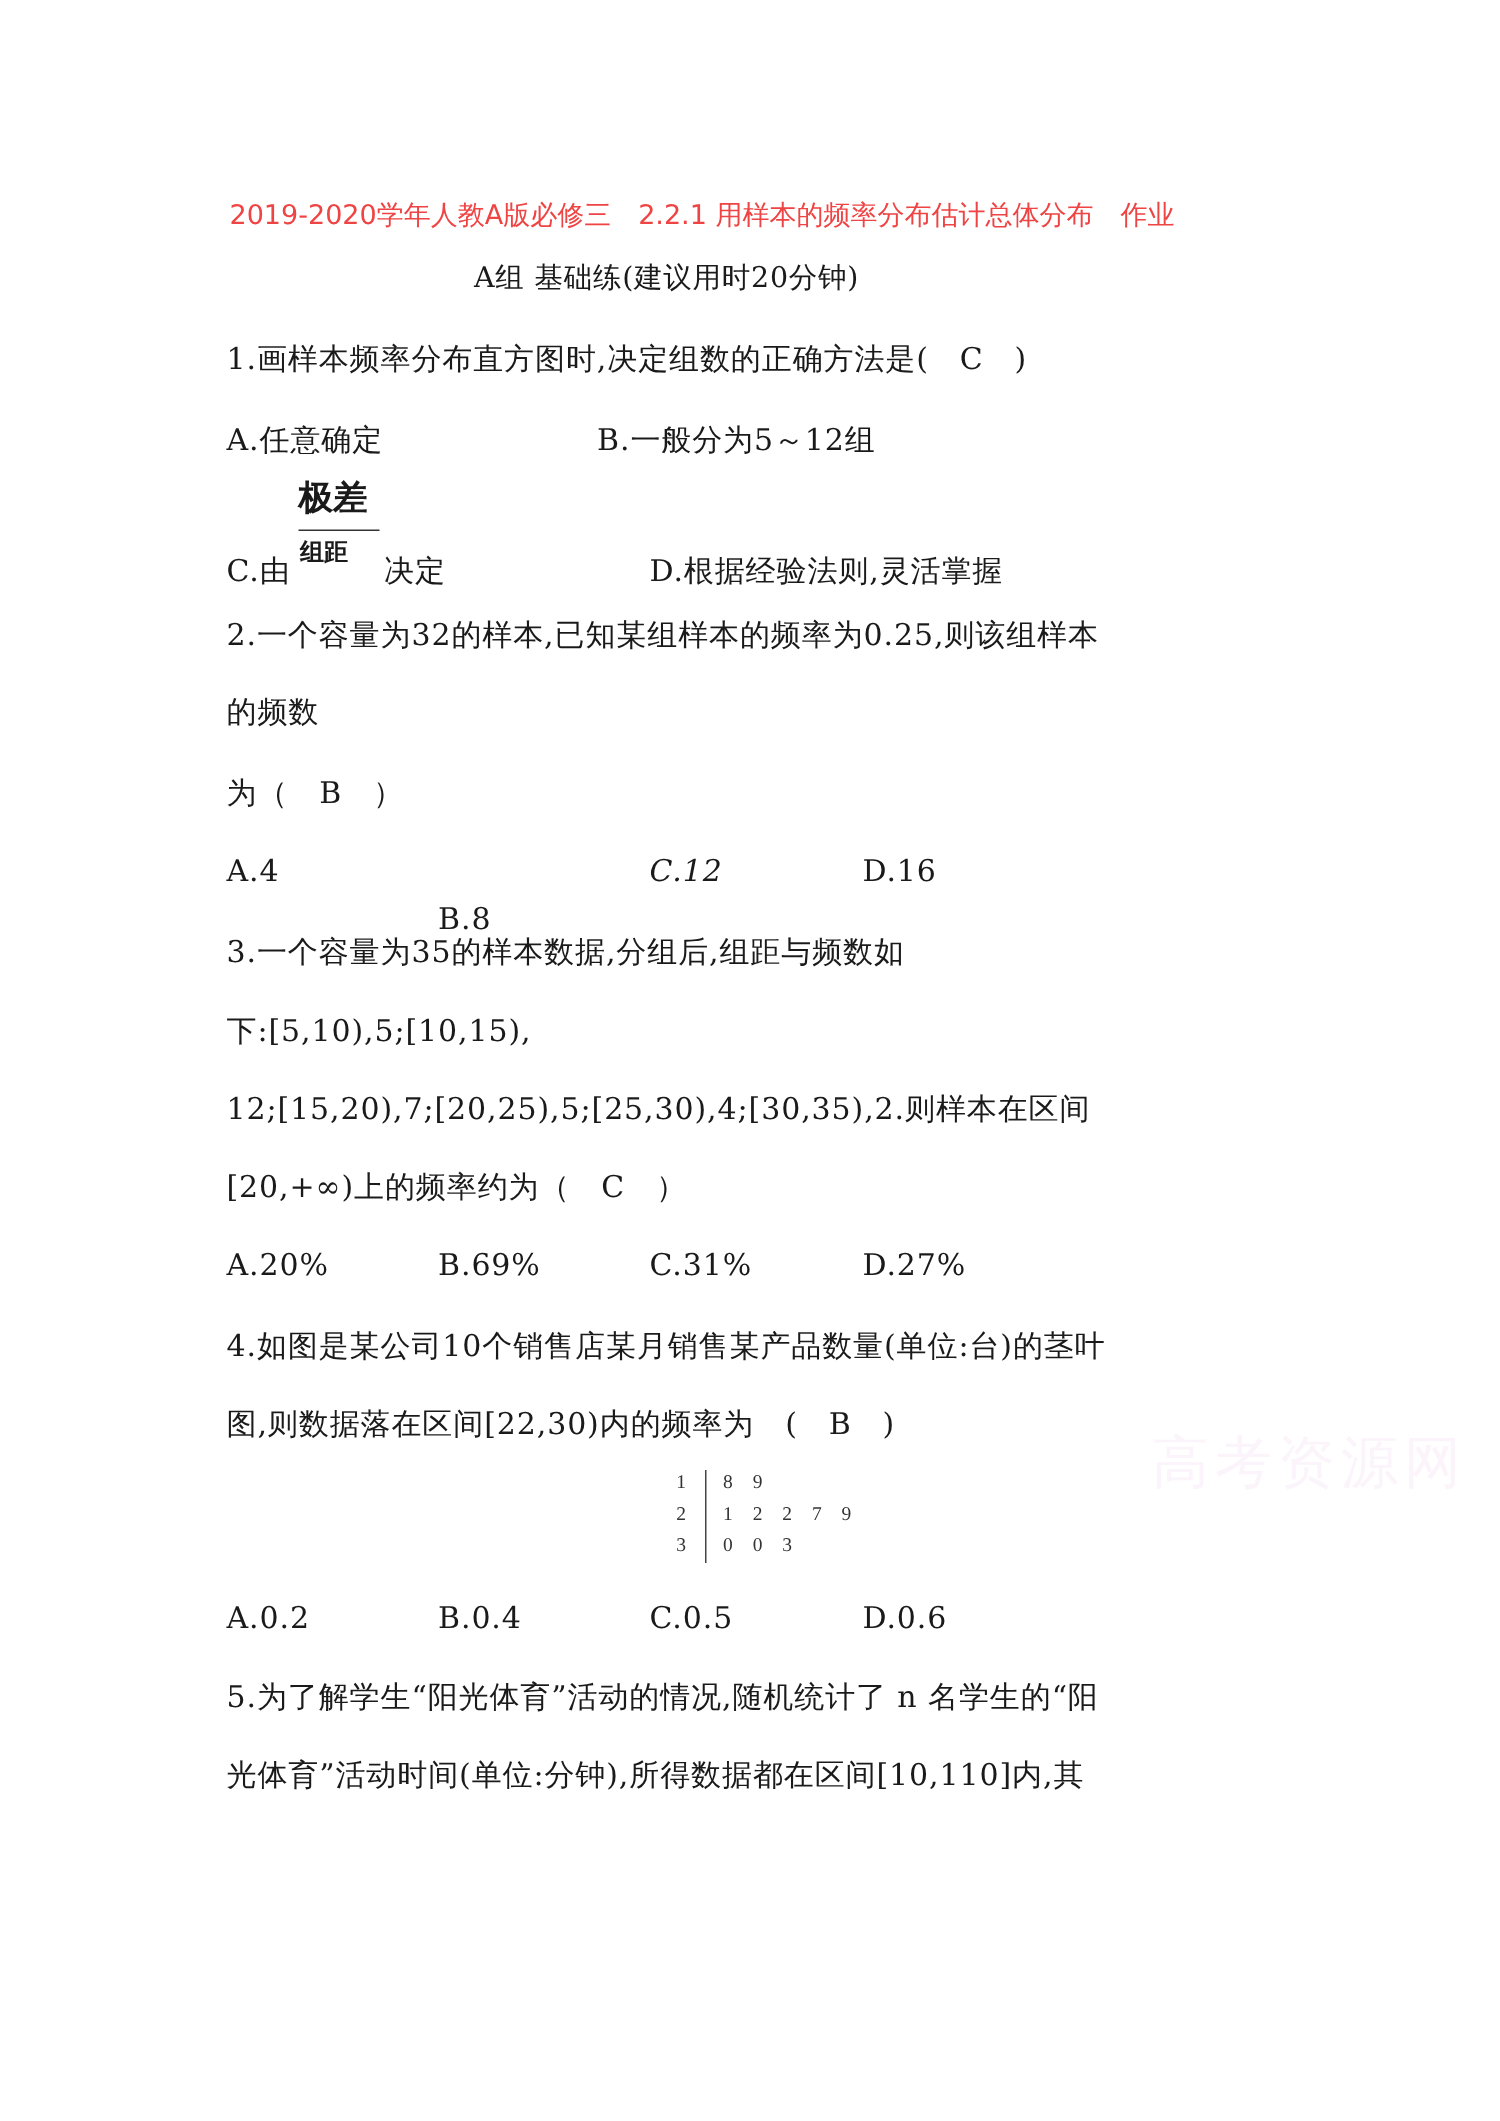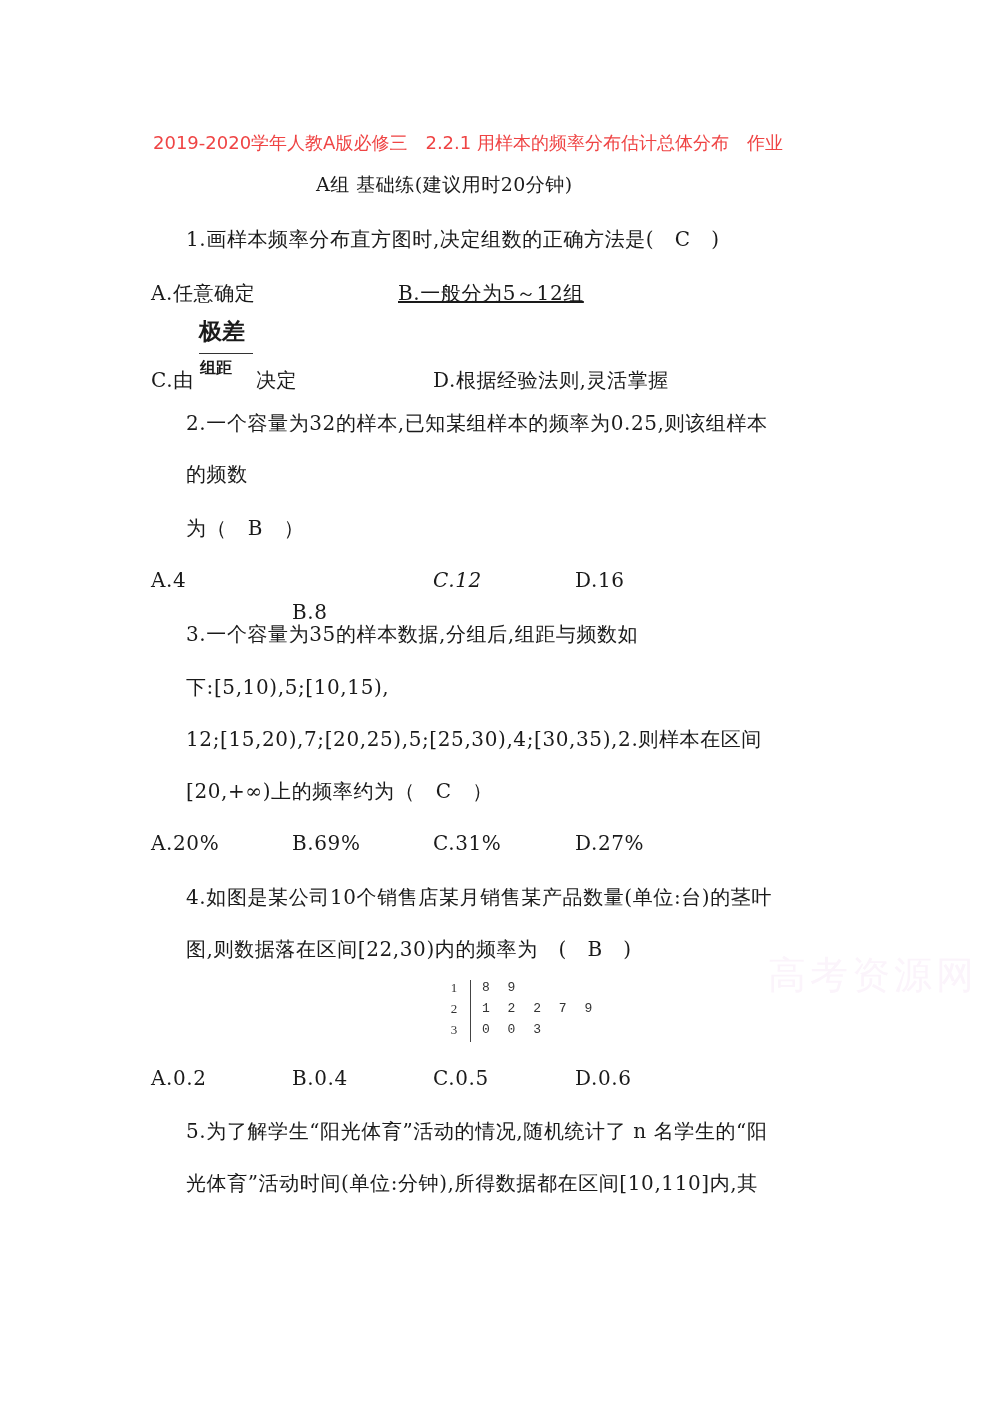--- a/index.html
+++ b/index.html
@@ -9,57 +9,57 @@
       color: #1a1a1a;
     }
     .abs { position: absolute; white-space: nowrap; }
     .header {
       left: 153px; top: 131px; font-size: 18px;
       font-family: "DejaVu Sans", "Liberation Sans", sans-serif; color: #ef4444;
     }
     .section {
       left: 303px; top: 172px; font-size: 19px; letter-spacing: 0.5px; margin-left: 13px;
     }
-    .line { font-size: 20px; letter-spacing: 0.6px; left: 151px; margin-left: 35px; }
+    .line { font-size: 20px; letter-spacing: 0.6px; left: 151px; }
     .opt { font-size: 20px; letter-spacing: 0.6px; }
     .frac-top {
       left: 199px; top: 316px; font-size: 23px; font-weight: bold;
       font-family: "DejaVu Sans", "Liberation Sans", sans-serif;
     }
     .frac-bar {
       left: 199px; top: 353px; width: 54px; height: 1px; background: #333;
     }
     .frac-bot {
       left: 200px; top: 358px; font-size: 16px; font-weight: bold;
       font-family: Liberation Serif, serif;
     }
     .stemleaf {
       left: 445px; top: 978px; width: 120px; height: 66px;
       font-family: "Liberation Serif", "DejaVu Serif", serif; font-size: 13px; color: #333;
     }
     .sl-row { position: absolute; left: 0; height: 20px; line-height: 20px; }
     .sl-stem { position: absolute; left: 4px; width: 10px; text-align: center; }
-    .sl-leaves { position: absolute; left: 37px; letter-spacing: 5px; font-family: Liberation Mono, monospace; }
+    .sl-leaves { position: absolute; left: 37px; letter-spacing: 5px; }
     .sl-bar { position: absolute; left: 25px; top: 2px; width: 1px; height: 62px; background: #444; }
     .watermark {
       left: 768px; top: 950px; font-size: 38px; color: #fbf4fb; letter-spacing: 4px;
     }
   </style>
 </head>
 <body>
 
 <div>
 
   <div class="abs header">2019-2020学年人教A版必修三　2.2.1 用样本的频率分布估计总体分布　作业</div>
   <div class="abs section">A组 基础练(建议用时20分钟)</div>
 
   <div>
     <div class="abs line" style="top:226px;">1.画样本频率分布直方图时,决定组数的正确方法是(　C　)</div>
     <div class="abs opt" style="left:151px; top:280px;">A.任意确定</div>
-    <div class="abs opt" style="left:398px; top:280px;text-decoration:underline;">B.一般分为5～12组</div>
+    <div class="abs opt" style="left:398px; top:280px;">B.一般分为5～12组</div>
     <div class="abs opt" style="left:151px; top:367px;">C.由</div>
     <div class="abs frac-top">极差</div>
     <div class="abs frac-bar"></div>
     <div class="abs frac-bot">组距</div>
     <div class="abs opt" style="left:256px; top:367px;">决定</div>
     <div class="abs opt" style="left:433px; top:367px;text-align:right;">D.根据经验法则,灵活掌握</div>
   </div>
 
   <div>
     <div class="abs line" style="top:410px;">2.一个容量为32的样本,已知某组样本的频率为0.25,则该组样本</div>

